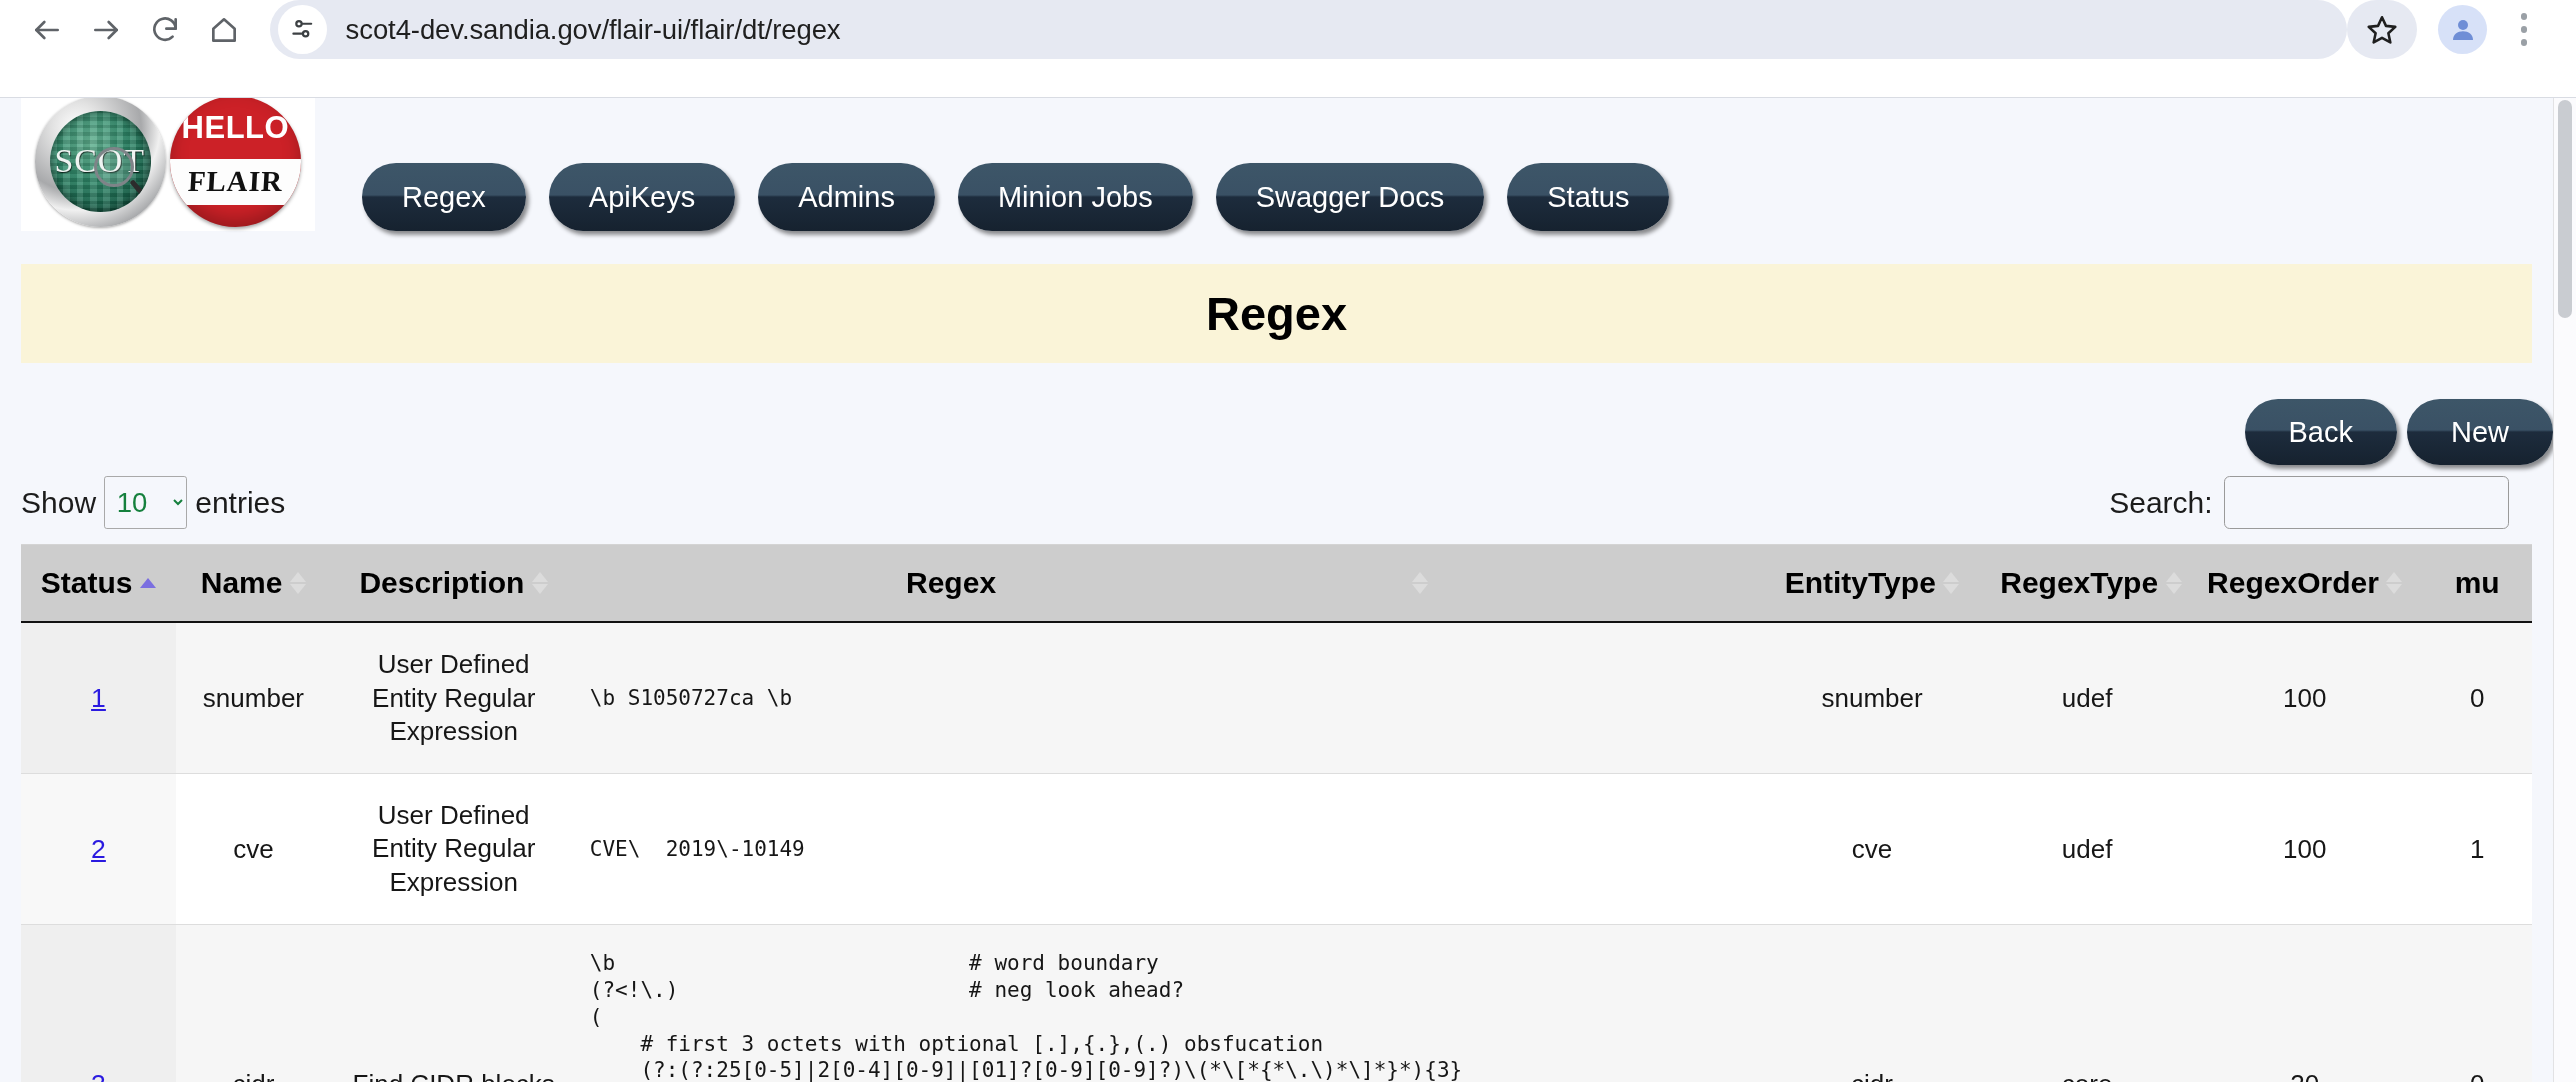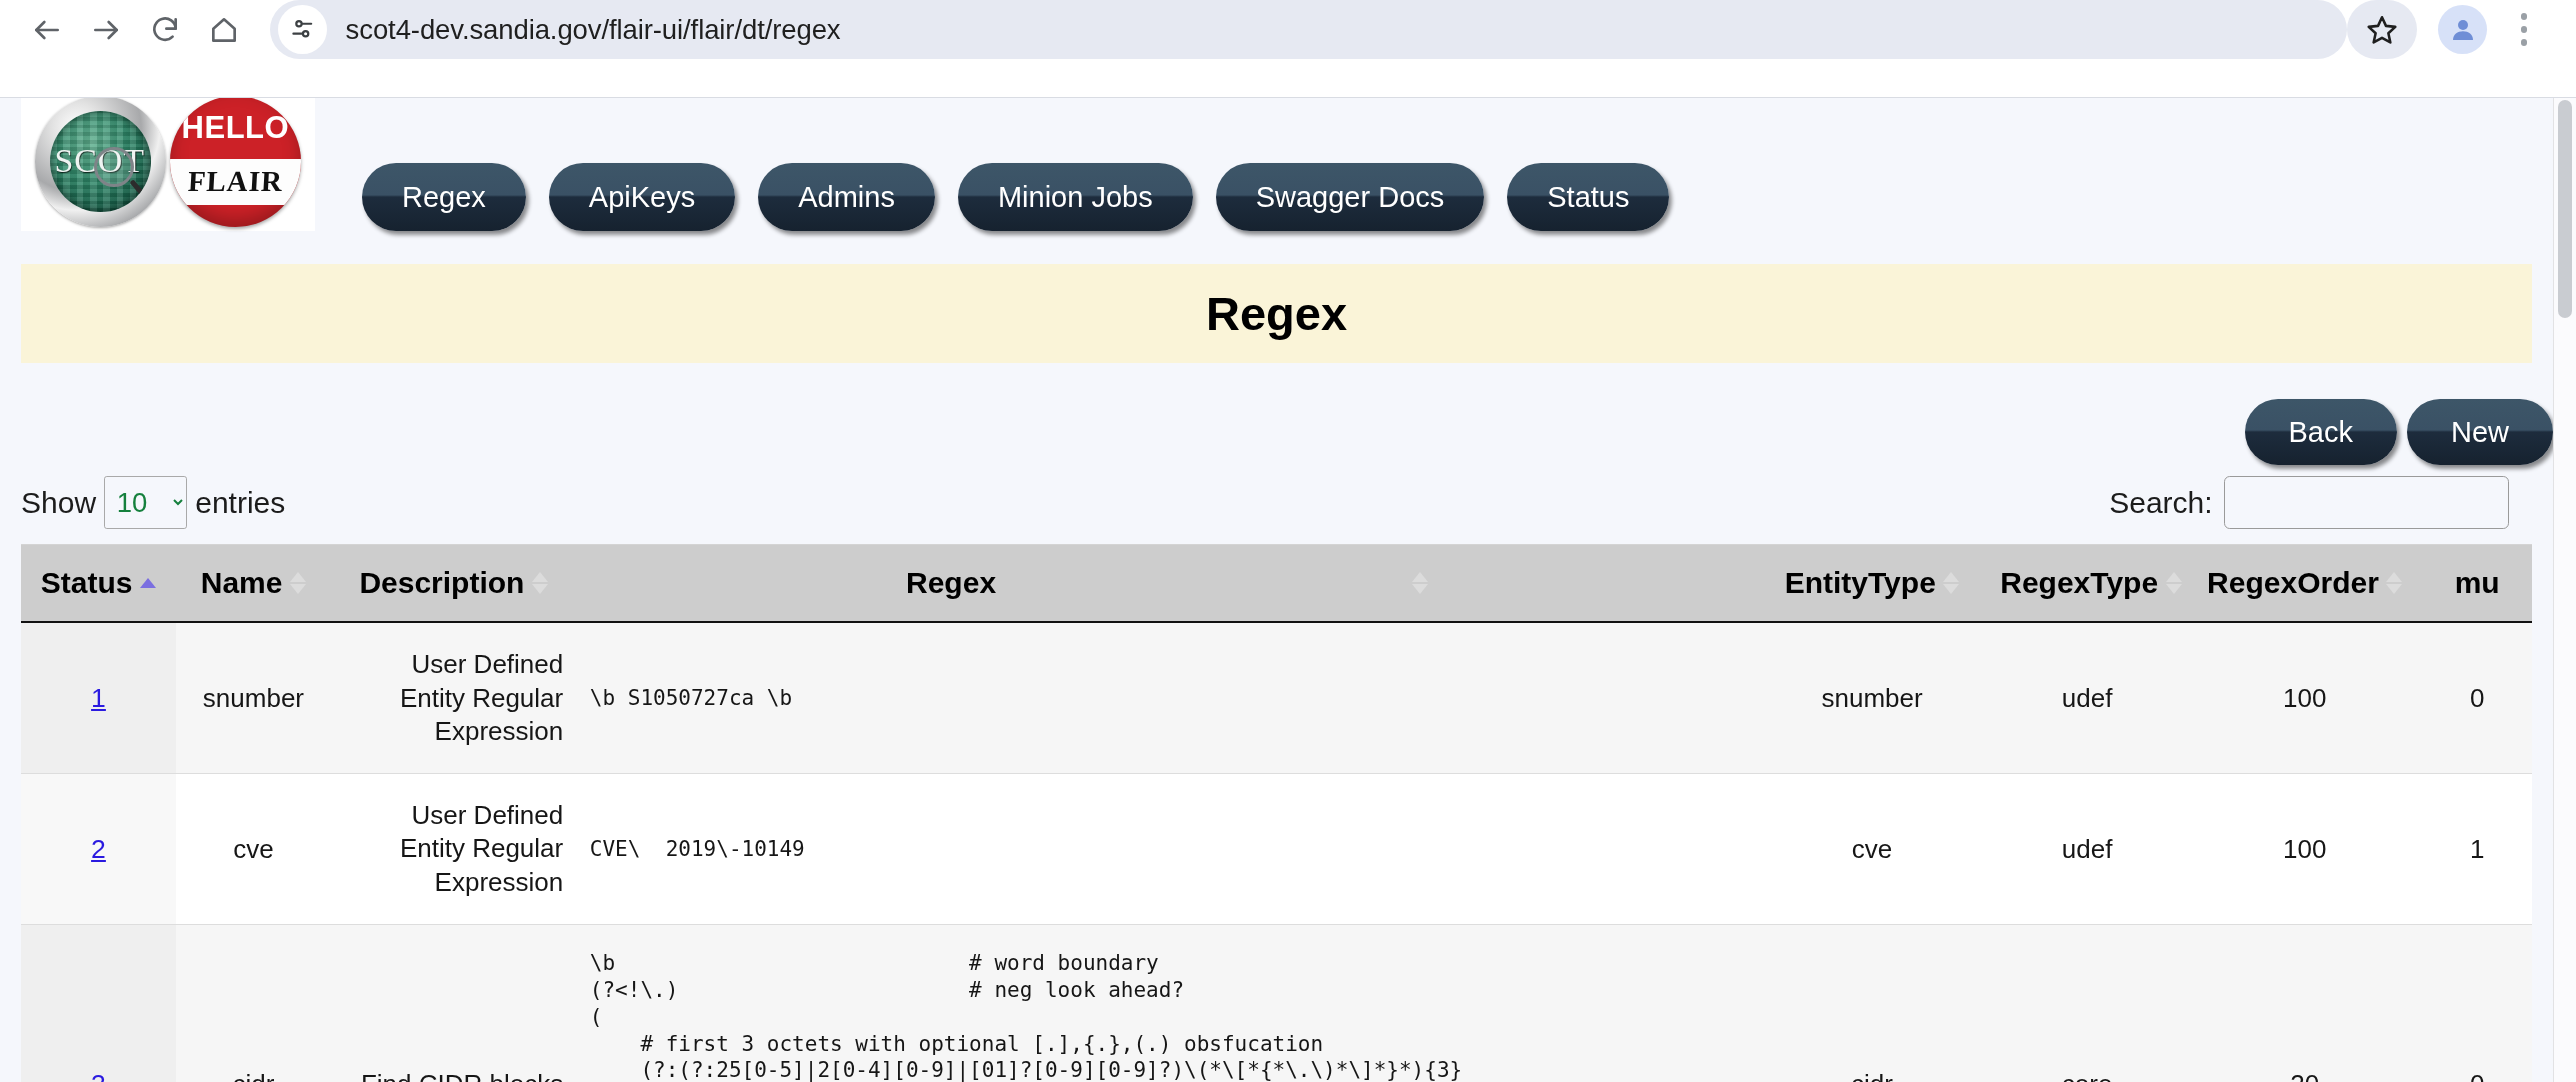--- a/index.html
+++ b/index.html
@@ -363,21 +363,21 @@
   tbody tr.even td.col-id { background: #f8f8f8; }
 
   td.col-id { text-align: center; }
   td.col-id a {
     color: #2a1ae0;
     text-decoration: underline;
     font-size: 26.6px;
     cursor: pointer;
   }
   td.col-name { text-align: center; }
-  td.col-desc { text-align: right; line-height: 1.28; }
+  td.col-desc { text-align: center; line-height: 1.28; }
   td.col-regex { text-align: left; padding-left: 57px; }
   td.col-entity, td.col-rtype, td.col-order, td.col-multi { text-align: center; }
   pre.rx {
     margin: 0;
     font-family: "DejaVu Sans Mono", monospace;
     font-size: 21px;
     line-height: 1.28;
     color: #161616;
     white-space: pre;
   }

